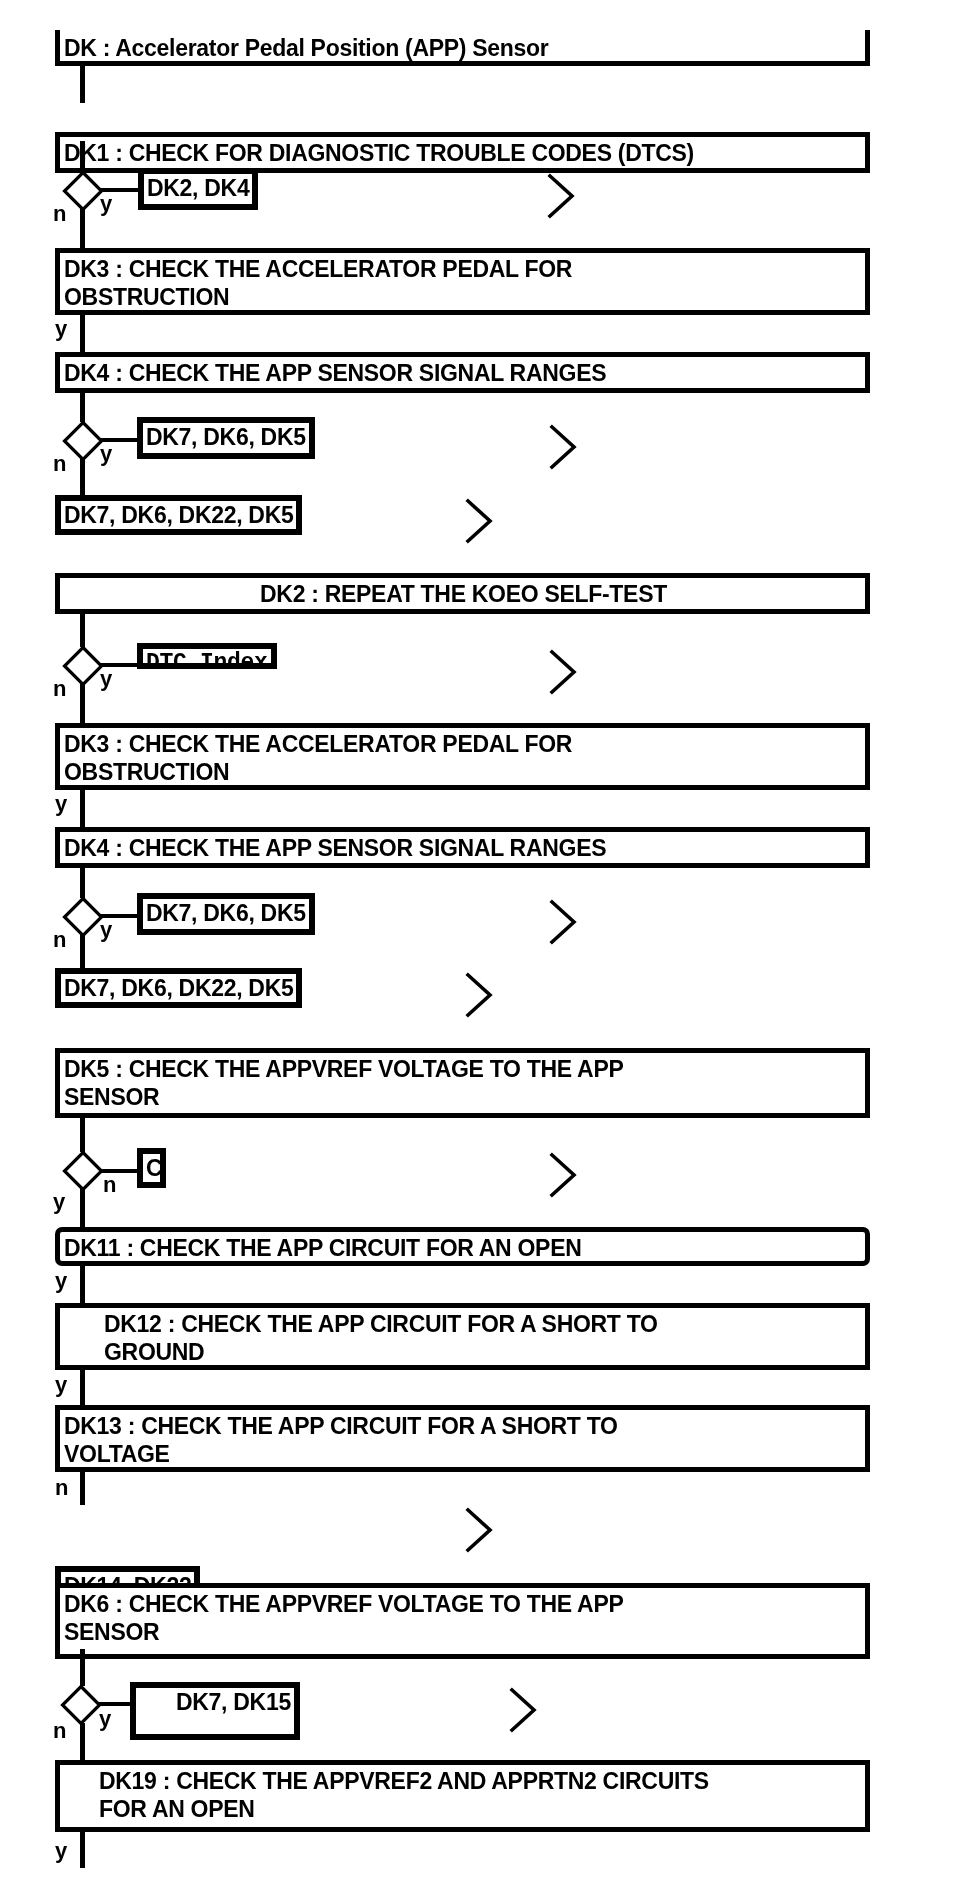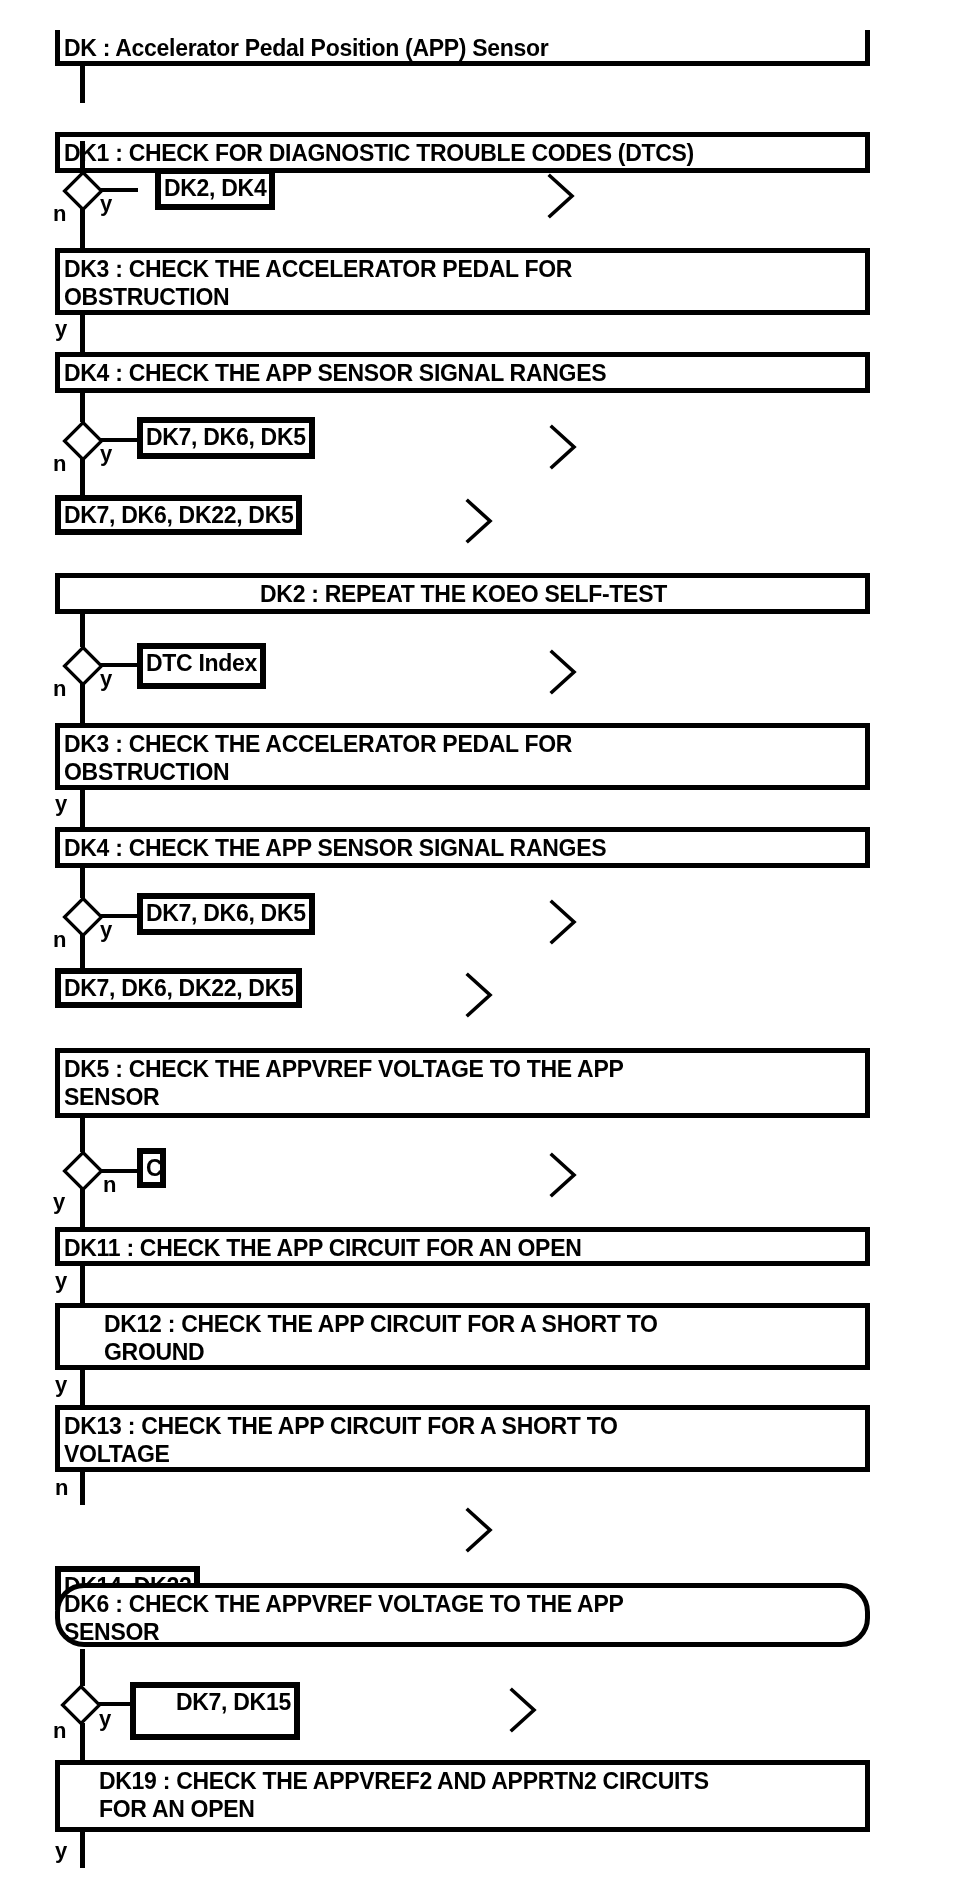--- a/index.html
+++ b/index.html
@@ -40,21 +40,21 @@
 
   <div class="bigbox" style="top:100px;height:41px;margin-top:32px;">
     <div class="bl">DK1 : CHECK FOR DIAGNOSTIC TROUBLE CODES (DTCS)</div>
   </div>
 
   <div class="vline" style="top:141px;height:32px;"></div>
   <svg class="dia" style="left:62px;top:170px;" viewBox="0 0 42 42">
       <polygon points="21,2.5 39.5,21 21,39.5 2.5,21" fill="#fff" stroke="#000" stroke-width="3.2"></polygon>
     </svg>
   <div class="hline" style="left:100px;top:188px;width:38px;"></div>
-  <div class="smallbox" style="left:155px;top:168px;height:42px;">DK2, DK4</div>
+  <div class="smallbox" style="left:138px;top:168px;height:42px;">DK2, DK4</div>
   <div class="lbl" style="left:100px;top:193px;">y</div>
   <div class="lbl" style="left:53px;top:203px;">n</div>
   <svg class="chev" style="left:546px;top:172px;" viewBox="0 0 30 48">
       <polyline points="4,4 26,24 4,44" fill="none" stroke="#000" stroke-width="3.6" stroke-linecap="square"></polyline>
     </svg>
   <div class="vline" style="top:209px;height:41px;"></div>
 
   <div class="bigbox" style="top:248px;height:67px;">
     <div class="bl">DK3 : CHECK THE ACCELERATOR PEDAL FOR</div>
     <div class="bl">OBSTRUCTION</div>
@@ -86,21 +86,21 @@
 
   <div class="bigbox" style="top:573px;height:41px;text-align:center;">
     <div class="bl">DK2 : REPEAT THE KOEO SELF-TEST</div>
   </div>
 
   <div class="vline" style="top:614px;height:33px;"></div>
   <svg class="dia" style="left:62px;top:645px;" viewBox="0 0 42 42">
       <polygon points="21,2.5 39.5,21 21,39.5 2.5,21" fill="#fff" stroke="#000" stroke-width="3.2"></polygon>
     </svg>
   <div class="hline" style="left:100px;top:663px;width:38px;"></div>
-  <div class="smallbox" style="left:137px;top:643px;height:46px;">DTC Index</div>
+  <div class="smallbox" style="left:137px;top:643px;height:26px;font-family:Liberation Mono, monospace;">DTC Index</div>
   <div class="lbl" style="left:100px;top:668px;">y</div>
   <div class="lbl" style="left:53px;top:678px;">n</div>
   <svg class="chev" style="left:548px;top:648px;" viewBox="0 0 30 48">
       <polyline points="4,4 26,24 4,44" fill="none" stroke="#000" stroke-width="3.6" stroke-linecap="square"></polyline>
     </svg>
   <div class="vline" style="top:684px;height:39px;"></div>
 
   <div class="bigbox" style="top:723px;height:67px;">
     <div class="bl">DK3 : CHECK THE ACCELERATOR PEDAL FOR</div>
     <div class="bl">OBSTRUCTION</div>
@@ -141,21 +141,21 @@
     </svg>
   <div class="hline" style="left:100px;top:1169px;width:38px;"></div>
   <div class="smallbox" style="left:137px;top:1148px;height:40px;width:29px;">C</div>
   <div class="lbl" style="left:103px;top:1174px;">n</div>
   <div class="lbl" style="left:53px;top:1191px;">y</div>
   <svg class="chev" style="left:548px;top:1151px;" viewBox="0 0 30 48">
       <polyline points="4,4 26,24 4,44" fill="none" stroke="#000" stroke-width="3.6" stroke-linecap="square"></polyline>
     </svg>
   <div class="vline" style="top:1189px;height:40px;"></div>
 
-  <div class="bigbox" style="top:1227px;height:39px;">
+  <div class="bigbox" style="top:1227px;height:39px;border-radius:7px;">
     <div class="bl">DK11 : CHECK THE APP CIRCUIT FOR AN OPEN</div>
   </div>
   <div class="lbl" style="left:55px;top:1270px;">y</div>
   <div class="vline" style="top:1266px;height:39px;"></div>
 
   <div class="bigbox" style="top:1303px;height:67px;padding-left:44px;">
     <div class="bl">DK12 : CHECK THE APP CIRCUIT FOR A SHORT TO</div>
     <div class="bl">GROUND</div>
   </div>
   <div class="lbl" style="left:55px;top:1374px;">y</div>
@@ -166,21 +166,21 @@
     <div class="bl">VOLTAGE</div>
   </div>
   <div class="lbl" style="left:55px;top:1477px;">n</div>
   <div class="vline" style="top:1472px;height:33px;"></div>
 
   <div class="smallbox" style="left:55px;top:1566px;height:44px;">DK14, DK22</div>
   <svg class="chev" style="left:464px;top:1506px;" viewBox="0 0 30 48">
       <polyline points="4,4 26,24 4,44" fill="none" stroke="#000" stroke-width="3.6" stroke-linecap="square"></polyline>
     </svg>
 
-  <div class="bigbox" style="top:1583px;height:64px;border-radius:29px;">
+  <div class="bigbox" style="top:1583px;height:76px;">
     <div class="bl">DK6 : CHECK THE APPVREF VOLTAGE TO THE APP</div>
     <div class="bl">SENSOR</div>
   </div>
 
   <div class="vline" style="top:1649px;height:37px;"></div>
   <svg class="dia" style="left:60px;top:1684px;" viewBox="0 0 42 42">
       <polygon points="21,2.5 39.5,21 21,39.5 2.5,21" fill="#fff" stroke="#000" stroke-width="3.2"></polygon>
     </svg>
   <div class="hline" style="left:98px;top:1702px;width:33px;"></div>
   <div class="smallbox" style="left:130px;top:1682px;height:58px;padding-left:40px;">DK7, DK15</div>

